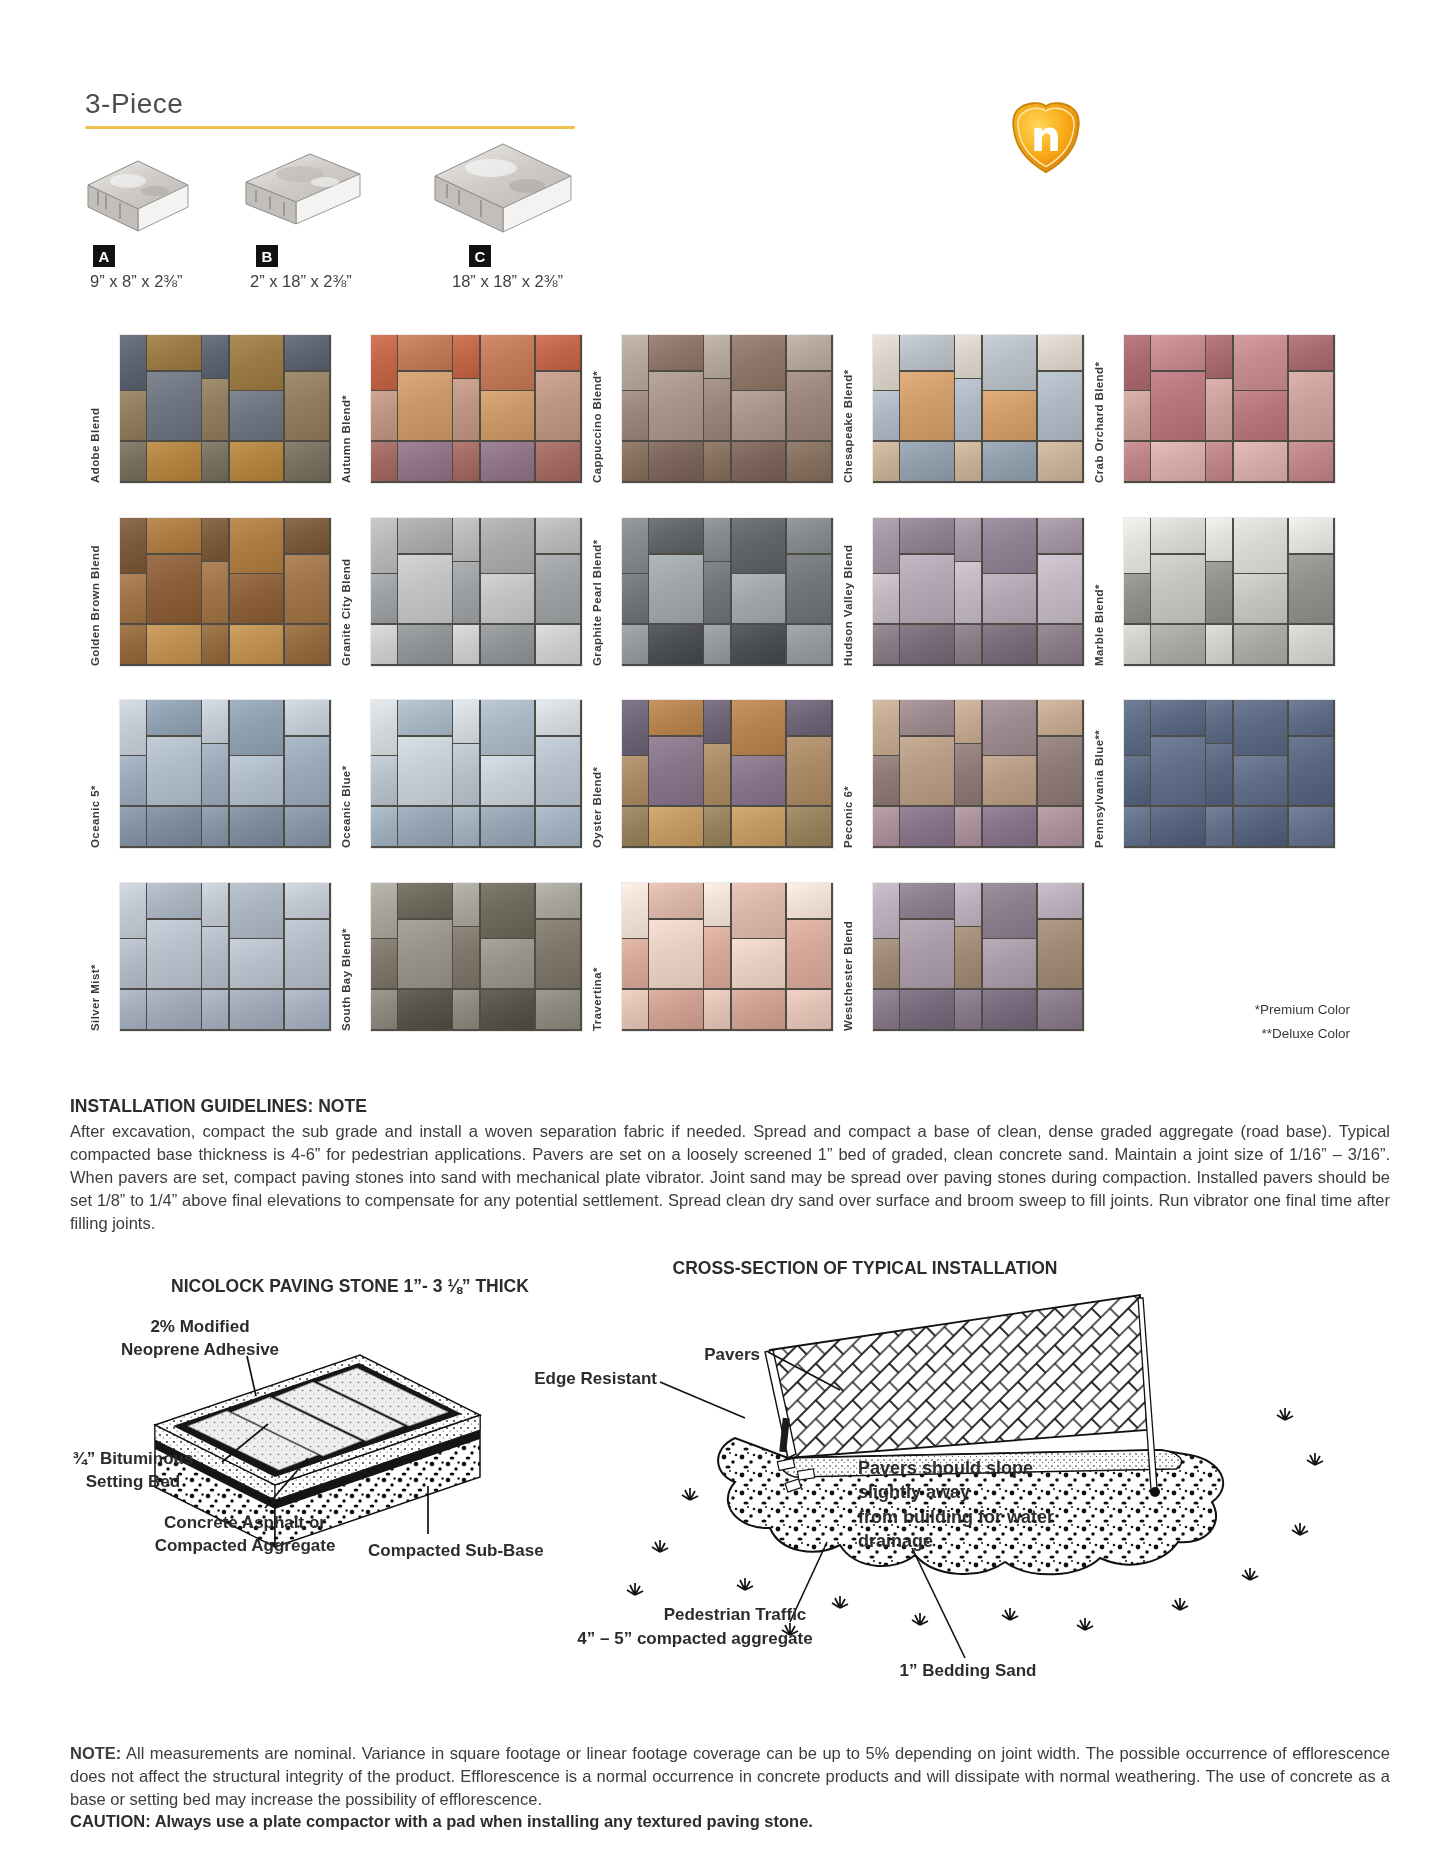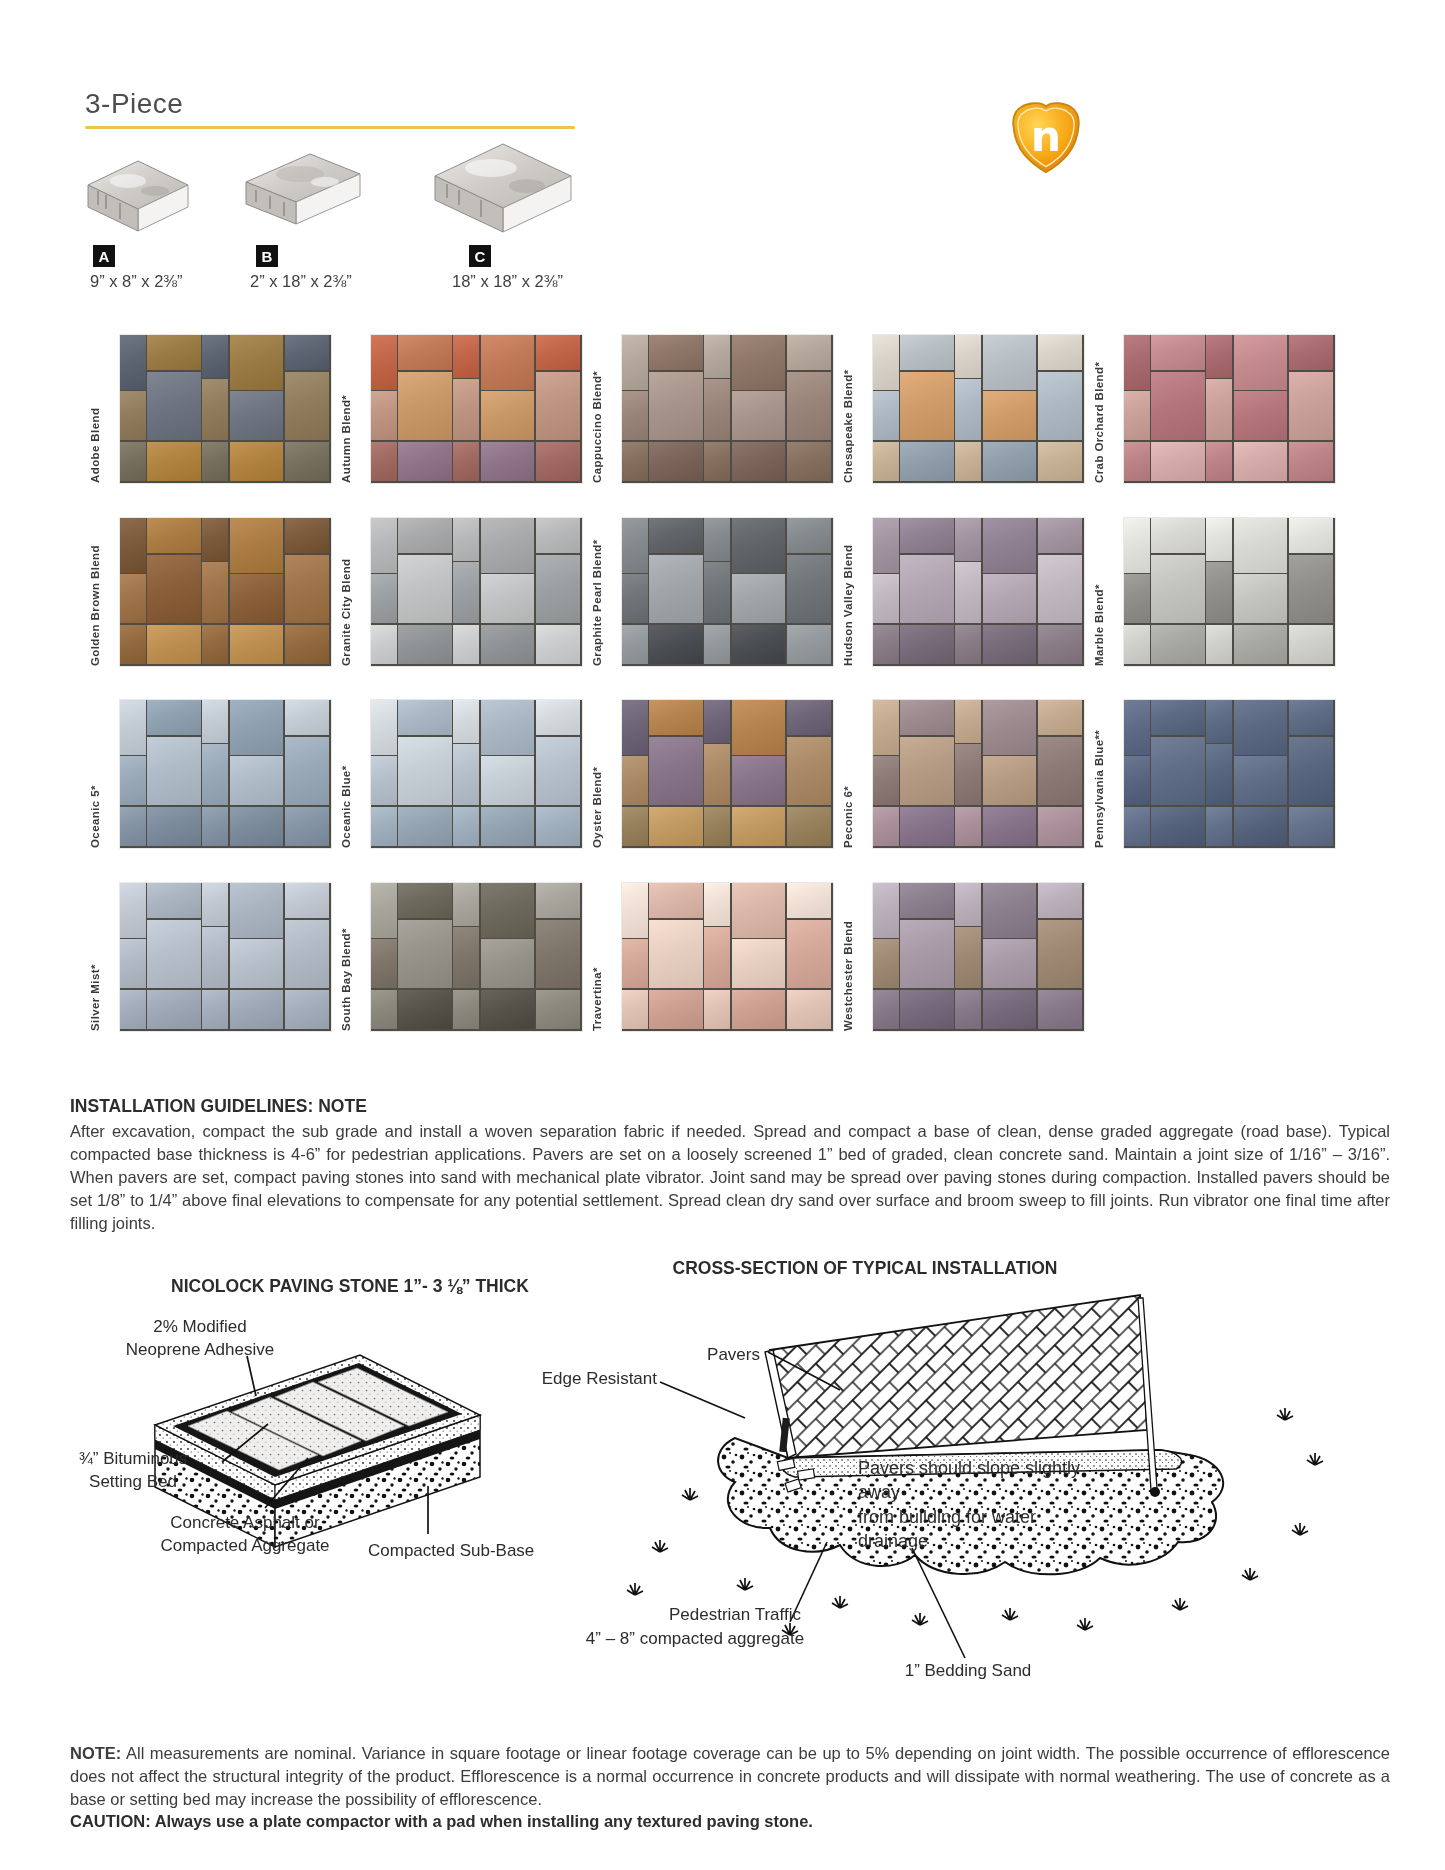--- a/index.html
+++ b/index.html
@@ -23,21 +23,21 @@
   .vlabel{position:absolute;}
   .vlabel span{position:absolute;left:2px;bottom:0;transform-origin:0 100%;
     transform:rotate(-90deg);white-space:nowrap;font-size:11.5px;font-weight:bold;
     color:#3a3a3a;letter-spacing:.4px;}
   .footnote{font-size:13.5px;color:#3a3a3a;text-align:right;line-height:24px;}
   
   .sec-head{font-size:17.5px;font-weight:bold;color:#2d2d2d;}
   .body-text{font-size:16.5px;line-height:23px;text-align:justify;color:#3c3c3c;}
   
   .diag-title{font-size:17.5px;font-weight:bold;color:#2c2c2c;text-align:center;}
-  .diag-label{font-size:17px;font-weight:normal;color:#2c2c2c;line-height:1.35;
+  .diag-label{font-size:17px;font-weight:bold;color:#2c2c2c;line-height:1.35;
               white-space:pre-line;}
   .diag-label.small{font-size:18px;}
   .t-center{text-align:center;} .t-right{text-align:right;}
   
   .note-b{font-weight:bold;}
   .caution{font-size:16.5px;font-weight:bold;color:#2d2d2d;}
 </style>
 </head>
 <body>
 
@@ -483,20 +483,24 @@
         <div class="tile" style="left: 39%; top: 72%; width: calc(13% - 1.6px); height: calc(28% - 1.6px); background: linear-gradient(158deg, rgb(153, 139, 156) 0%, rgb(135, 121, 138) 45%, rgb(120, 106, 123) 100%);"></div>
         <div class="tile" style="left: 52%; top: 0%; width: calc(26% - 1.6px); height: calc(38% - 1.6px); background: linear-gradient(158deg, rgb(158, 145, 159) 0%, rgb(140, 127, 141) 45%, rgb(125, 112, 126) 100%);"></div>
         <div class="tile" style="left: 52%; top: 38%; width: calc(26% - 1.6px); height: calc(34% - 1.6px); background: linear-gradient(158deg, rgb(186, 172, 185) 0%, rgb(168, 154, 167) 45%, rgb(153, 139, 152) 100%);"></div>
         <div class="tile" style="left: 52%; top: 72%; width: calc(26% - 1.6px); height: calc(28% - 1.6px); background: linear-gradient(158deg, rgb(135, 123, 141) 0%, rgb(117, 105, 123) 45%, rgb(102, 90, 108) 100%);"></div>
         <div class="tile" style="left: 78%; top: 0%; width: calc(22% - 1.6px); height: calc(25% - 1.6px); background: linear-gradient(158deg, rgb(204, 193, 204) 0%, rgb(186, 175, 186) 45%, rgb(171, 160, 171) 100%);"></div>
         <div class="tile" style="left: 78%; top: 25%; width: calc(22% - 1.6px); height: calc(47% - 1.6px); background: linear-gradient(158deg, rgb(175, 155, 134) 0%, rgb(157, 137, 116) 45%, rgb(142, 122, 101) 100%);"></div>
         <div class="tile" style="left: 78%; top: 72%; width: calc(22% - 1.6px); height: calc(28% - 1.6px); background: linear-gradient(158deg, rgb(153, 139, 156) 0%, rgb(135, 121, 138) 45%, rgb(120, 106, 123) 100%);"></div>
       </div>
     </div>
 
+  <div class="abs footnote" style="left:1100px;top:998px;width:250px;" id="footnotes">
+      <div>*Premium Color</div>
+      <div>**Deluxe Color</div>
+    </div>
 
   <div class="abs sec-head" style="left:70px;top:1096px;">INSTALLATION GUIDELINES: NOTE</div>
   <div class="abs body-text" style="left:70px;top:1120px;width:1320px;">After excavation, compact the sub grade and install a woven separation fabric if needed.  Spread and compact a base of clean, dense graded aggregate (road base). Typical compacted base thickness is 4-6” for pedestrian applications. Pavers are set on a loosely screened 1” bed of graded, clean concrete sand.  Maintain a joint size of 1/16” – 3/16”. When pavers are set, compact paving stones into sand with mechanical plate vibrator. Joint sand may be spread over paving stones during compaction. Installed pavers should be set 1/8” to 1/4” above final elevations to compensate for any potential settlement. Spread clean dry sand over surface and broom sweep to fill joints. Run vibrator one final time after filling joints.</div>
 
   <div class="abs diag-title" style="left:130px;top:1276px;width:440px;">NICOLOCK PAVING STONE 1”- 3 ⅛” THICK</div>
 
   <svg class="abs" style="left:60px;top:1300px;" width="520" height="290" viewBox="0 0 520 290">
     <defs>
       <pattern id="dots" width="7" height="7" patternUnits="userSpaceOnUse">
         <rect width="7" height="7" fill="#ffffff"></rect>
@@ -631,21 +635,21 @@
       <line x1="250" y1="332" x2="287" y2="252"></line>
       <line x1="425" y1="368" x2="372" y2="258"></line>
     </g>
   </svg>
 
   <div class="abs diag-label t-right" style="left:680px;top:1344px;width:80px;">Pavers</div>
   <div class="abs diag-label t-right" style="left:532px;top:1368px;width:125px;">Edge Resistant</div>
   <div class="abs diag-label small" style="left:858px;top:1456px;width:240px;">Pavers should slope slightly away
 from building for water drainage</div>
   <div class="abs diag-label t-center" style="left:615px;top:1604px;width:240px;">Pedestrian Traffic</div>
-  <div class="abs diag-label t-center" style="left:555px;top:1628px;width:280px;">4” – 8” compacted aggregate</div>
+  <div class="abs diag-label t-center" style="left:555px;top:1628px;width:280px;">4” – 5” compacted aggregate</div>
   <div class="abs diag-label t-center" style="left:868px;top:1660px;width:200px;">1” Bedding Sand</div>
 
   <div class="abs body-text" style="left:70px;top:1742px;width:1320px;">
     <span class="note-b">NOTE:</span><span> All measurements are nominal. Variance in square footage or linear footage coverage can be up to 5% depending on joint width. The possible occurrence of efflorescence does not affect the structural integrity of the product. Efflorescence is a normal occurrence in concrete products and will dissipate with normal weathering. The use of concrete as a base or setting bed may increase the possibility of efflorescence.</span>
   </div>
   <div class="abs caution" style="left:70px;top:1812px;width:1320px;">CAUTION: Always use a plate compactor with a pad when installing any textured paving stone.</div>
 
 </div>
 
 </body></html>

